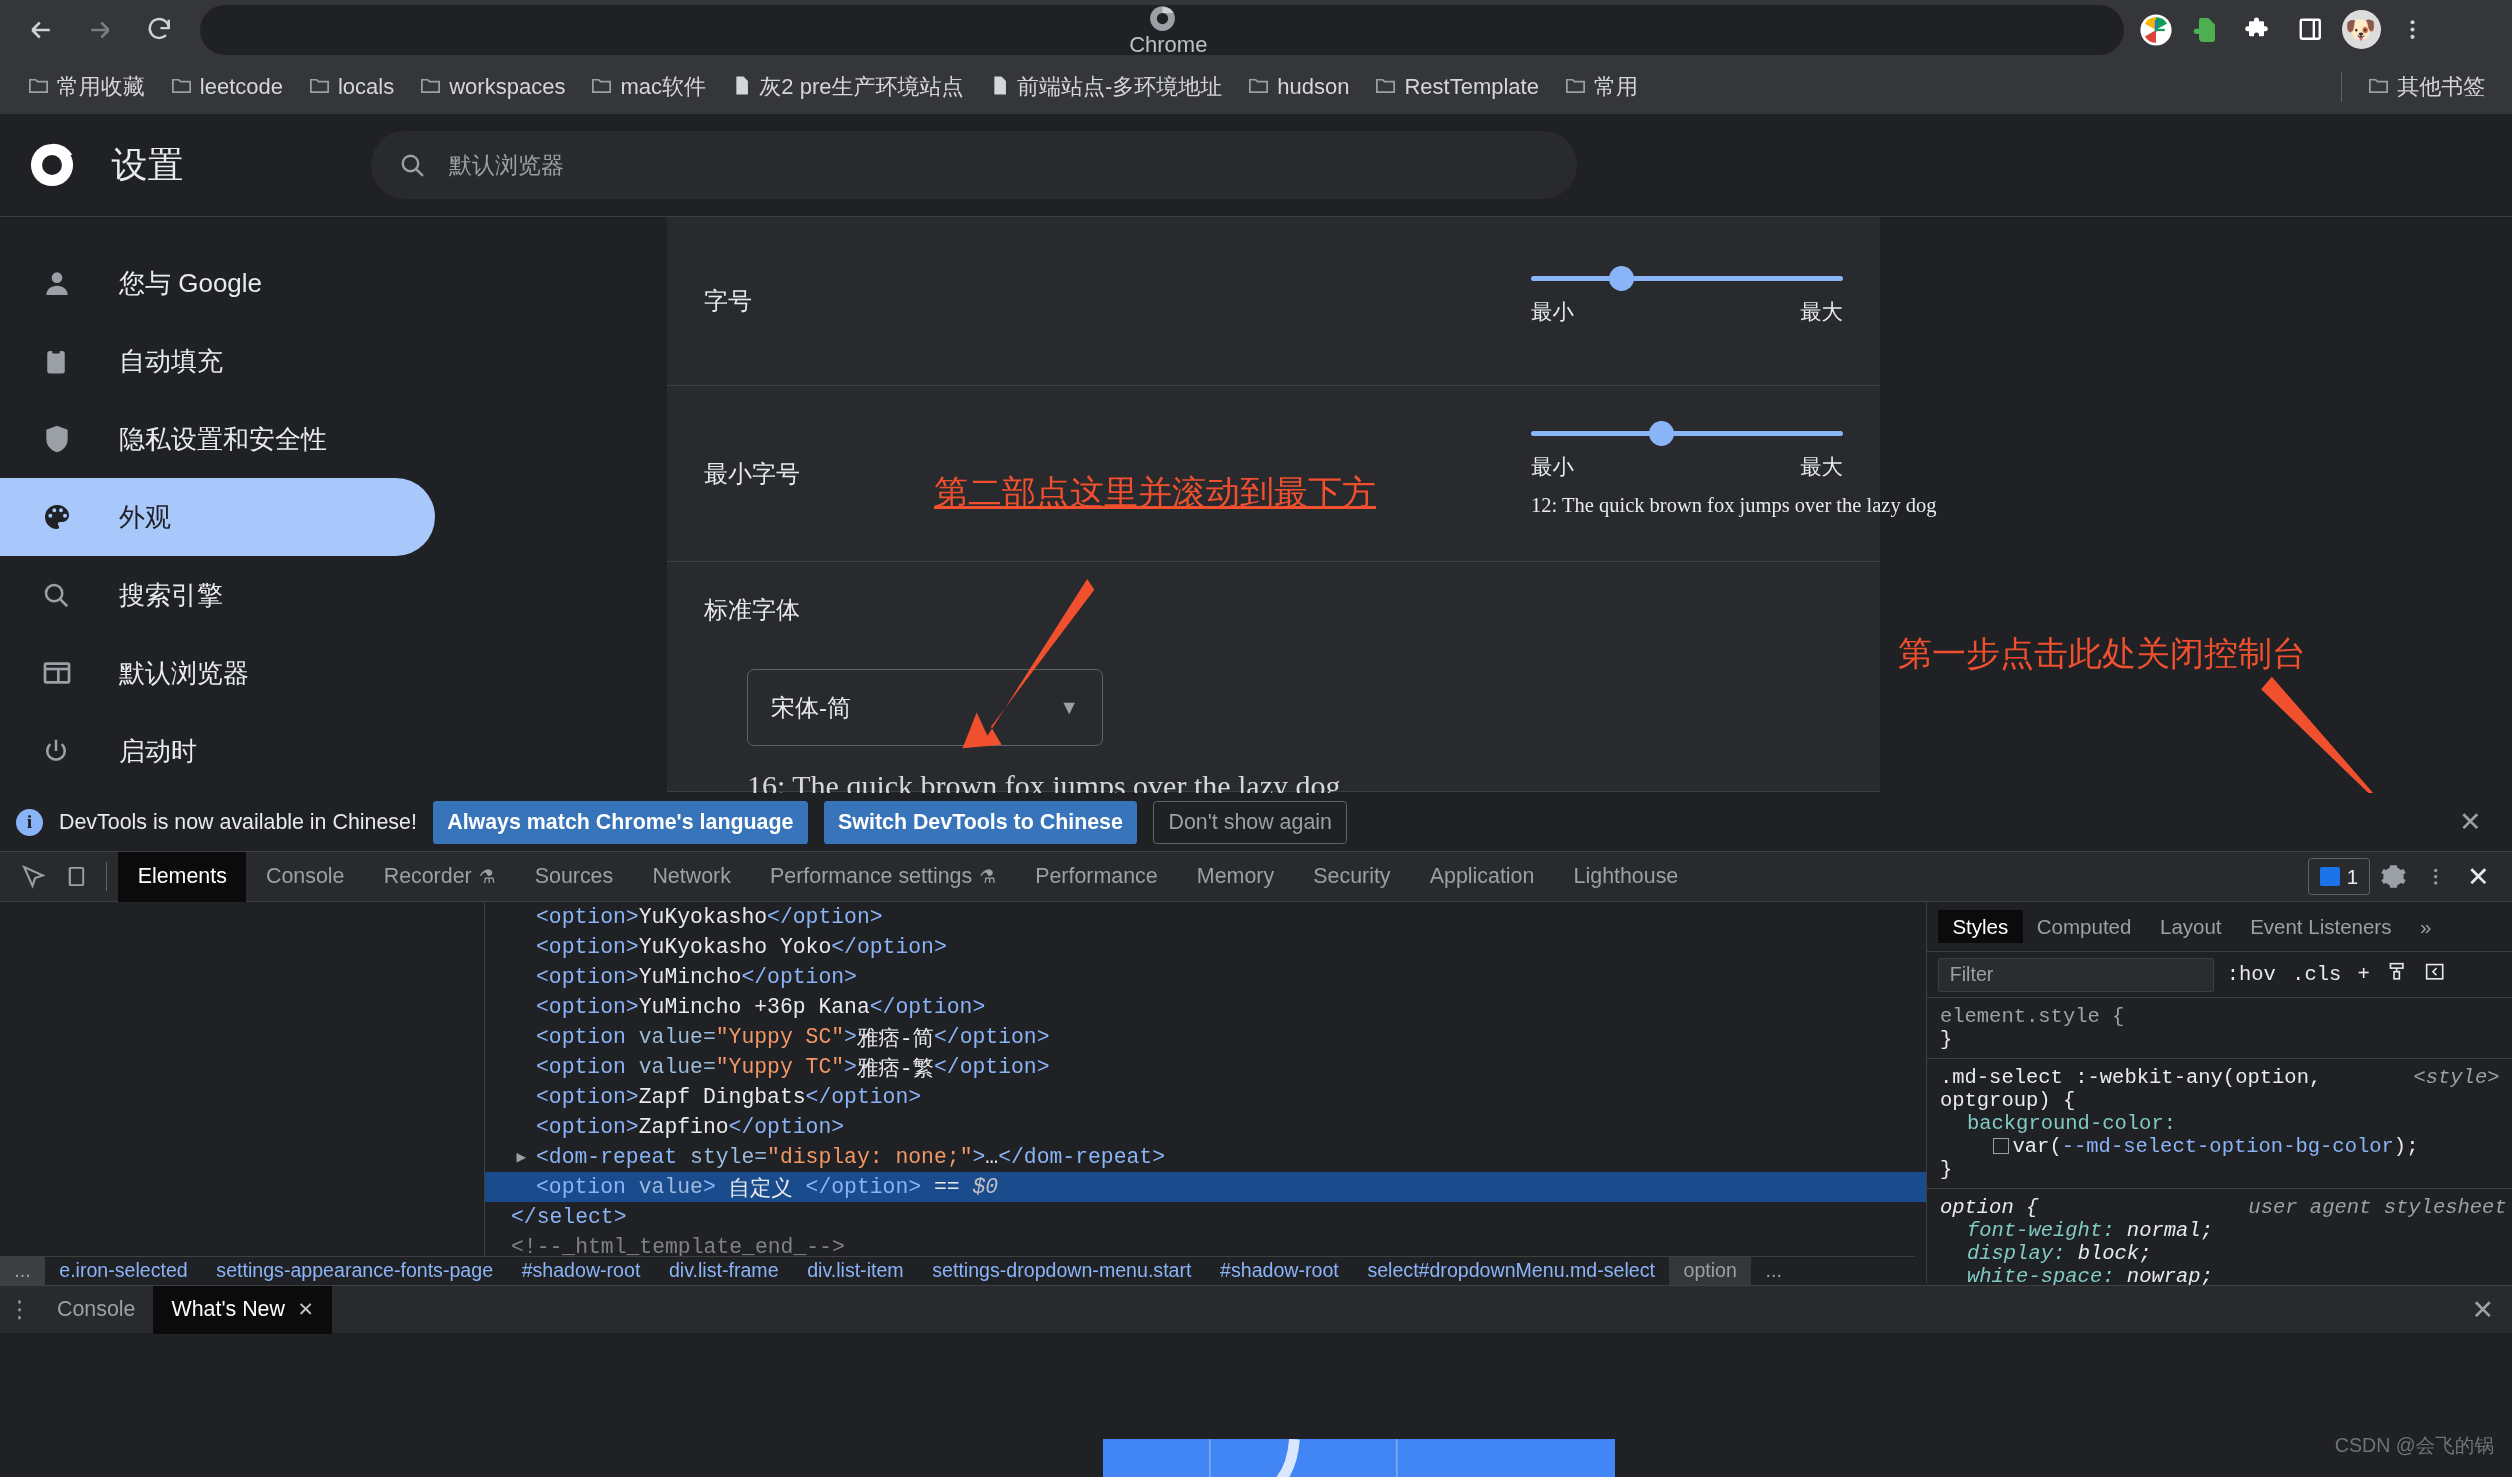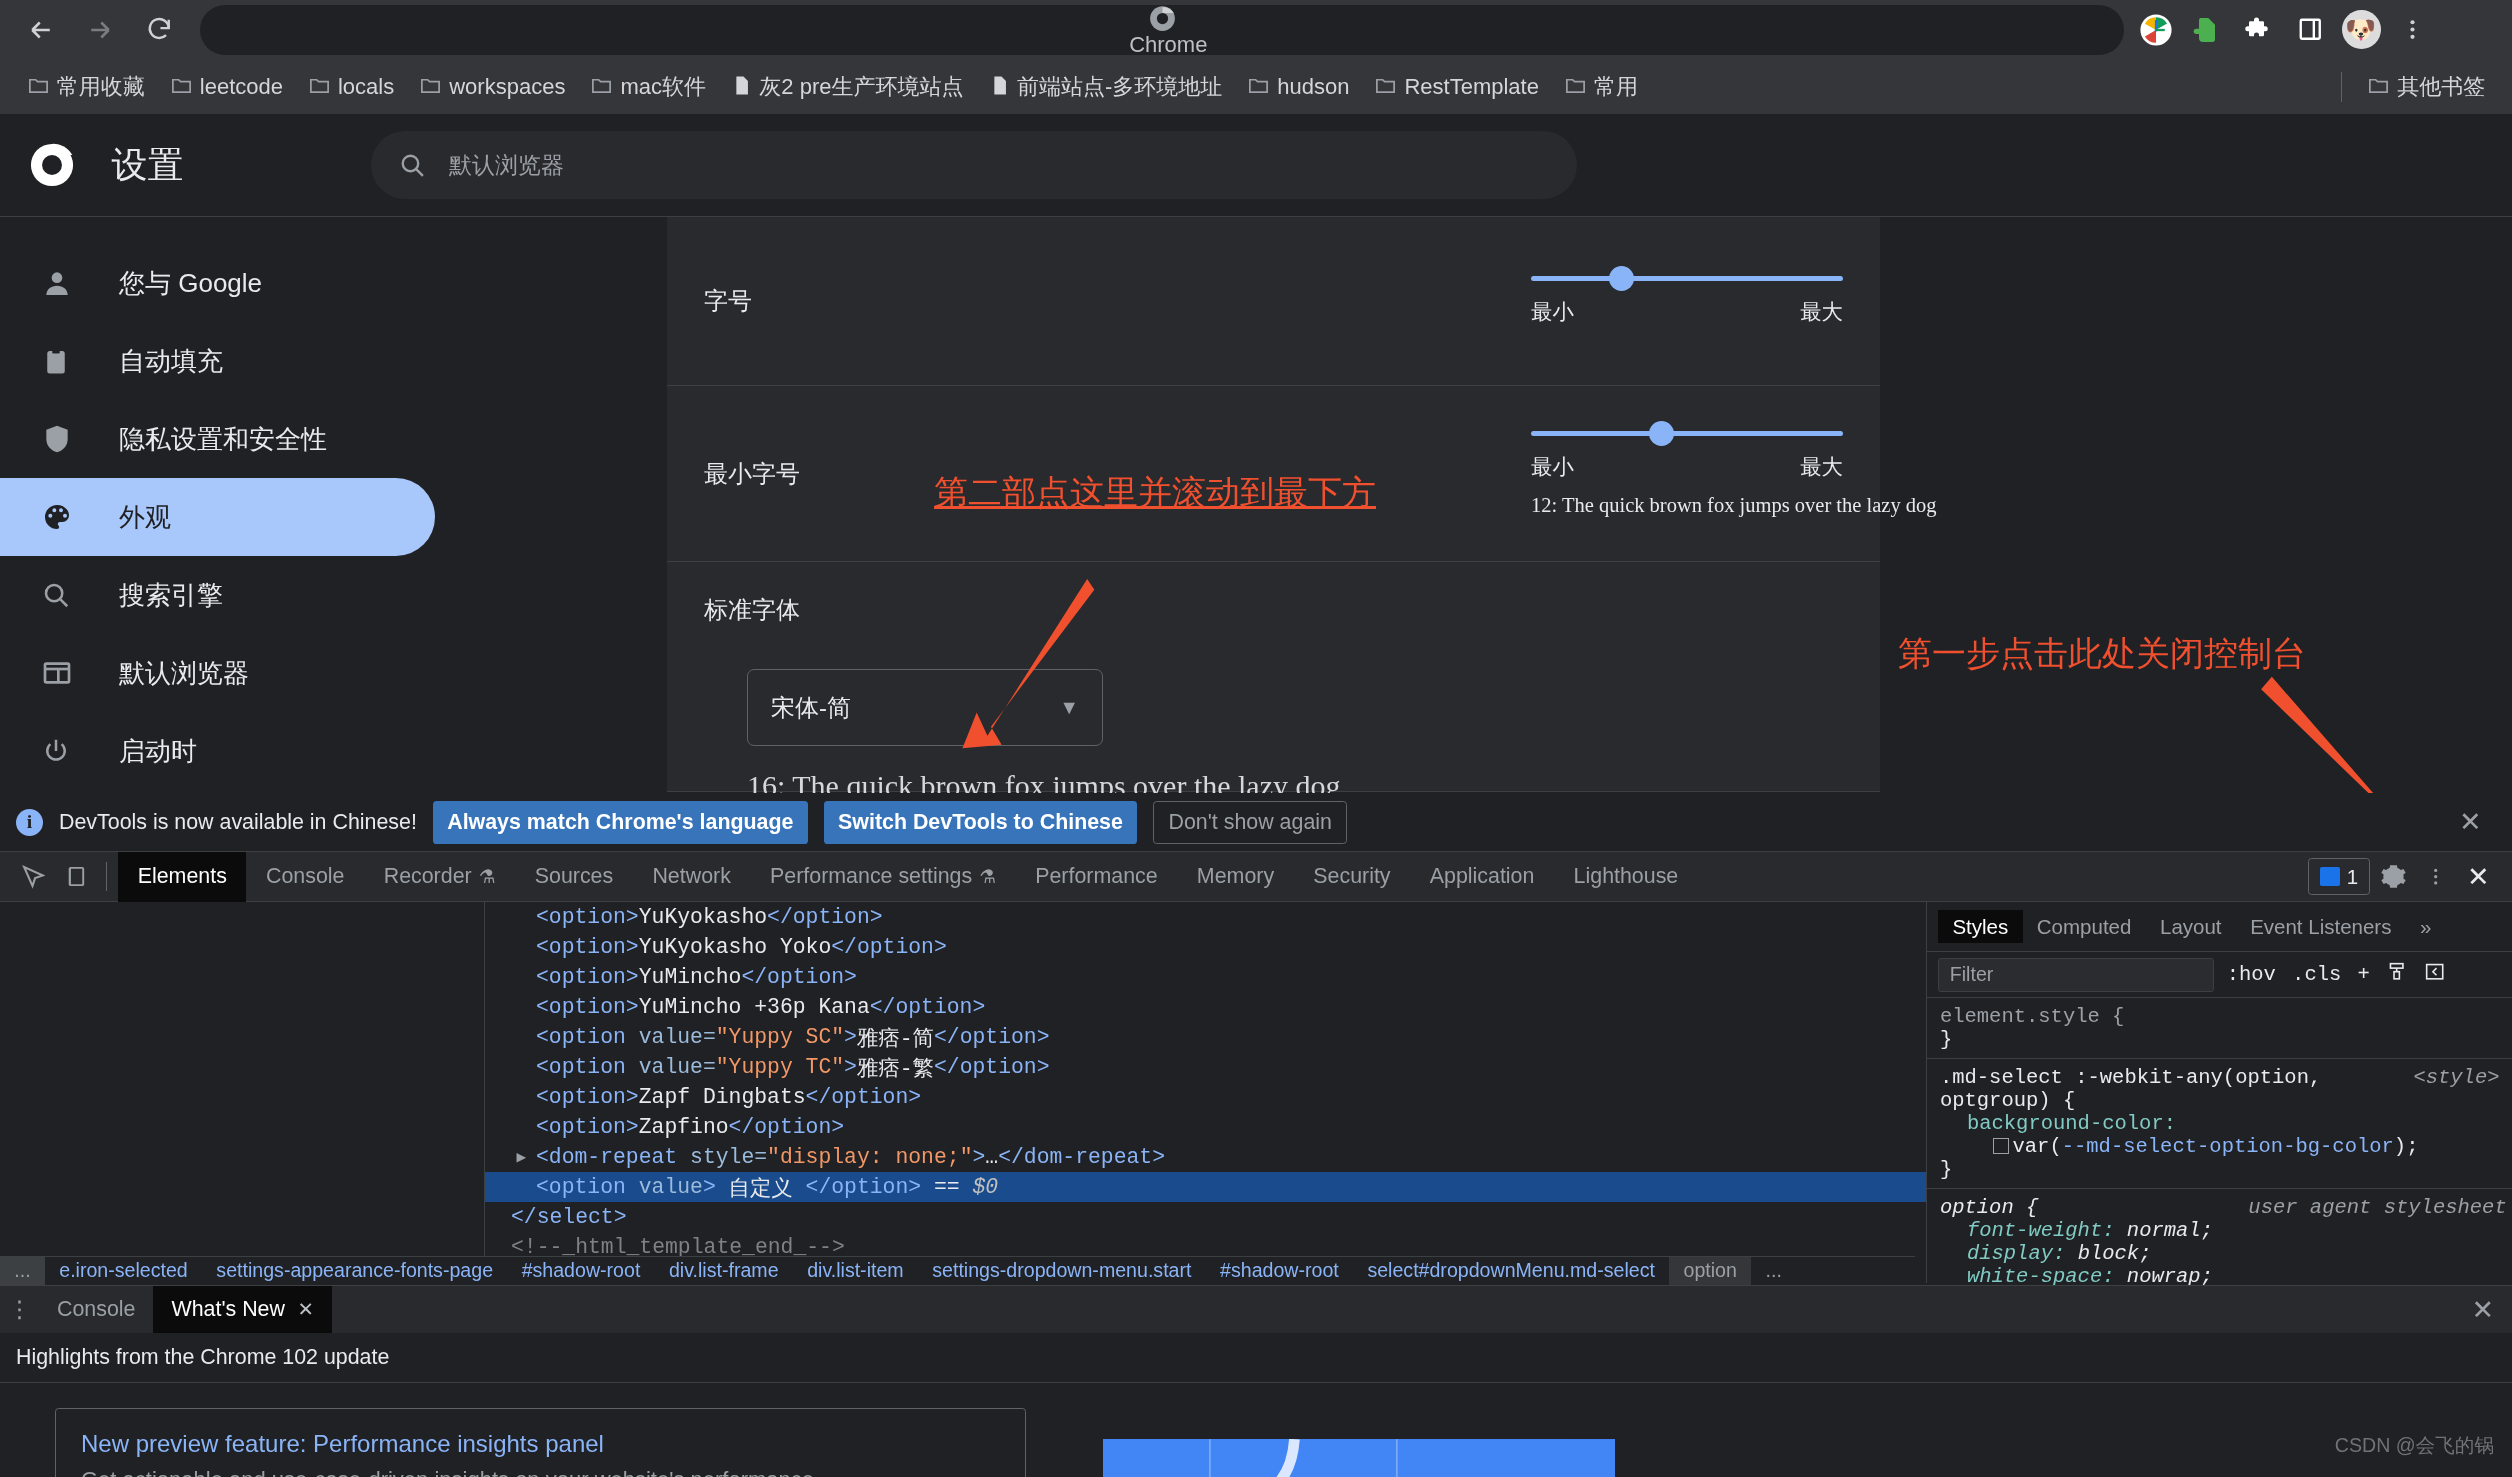--- a/index.html
+++ b/index.html
@@ -717,27 +717,20 @@
     <div class="dw-tab">
         <span>Console</span>
       </div>
     <div class="dw-tab active">
       <span>What's New</span>
       <span class="dw-close">✕</span>
     </div>
     <span class="drawer-x">✕</span>
   </div>
 
-  <div class="drawer-body">
-    <div class="wn-head">Highlights from the Chrome 102 update</div>
-    <div class="wn-card">
-      <div class="wn-title">New preview feature: Performance insights panel</div>
-      <div class="wn-desc">Get actionable and use-case-driven insights on your website's performance.</div>
-    </div>
-  </div>
   <div class="wn-thumb">
     <svg width="512" height="134" viewBox="0 0 575 150">
       <rect width="575" height="150" fill="#4285f4"></rect>
       <g stroke="#ffffff" stroke-opacity="0.3" fill="none" stroke-width="2">
         <path d="M0 110 Q120 -10 260 140"></path>
         <path d="M40 150 Q150 10 300 150"></path>
         <line x1="120" y1="0" x2="120" y2="150"></line>
         <line x1="330" y1="0" x2="330" y2="150"></line>
         <line x1="0" y1="90" x2="575" y2="90"></line>
       </g>

